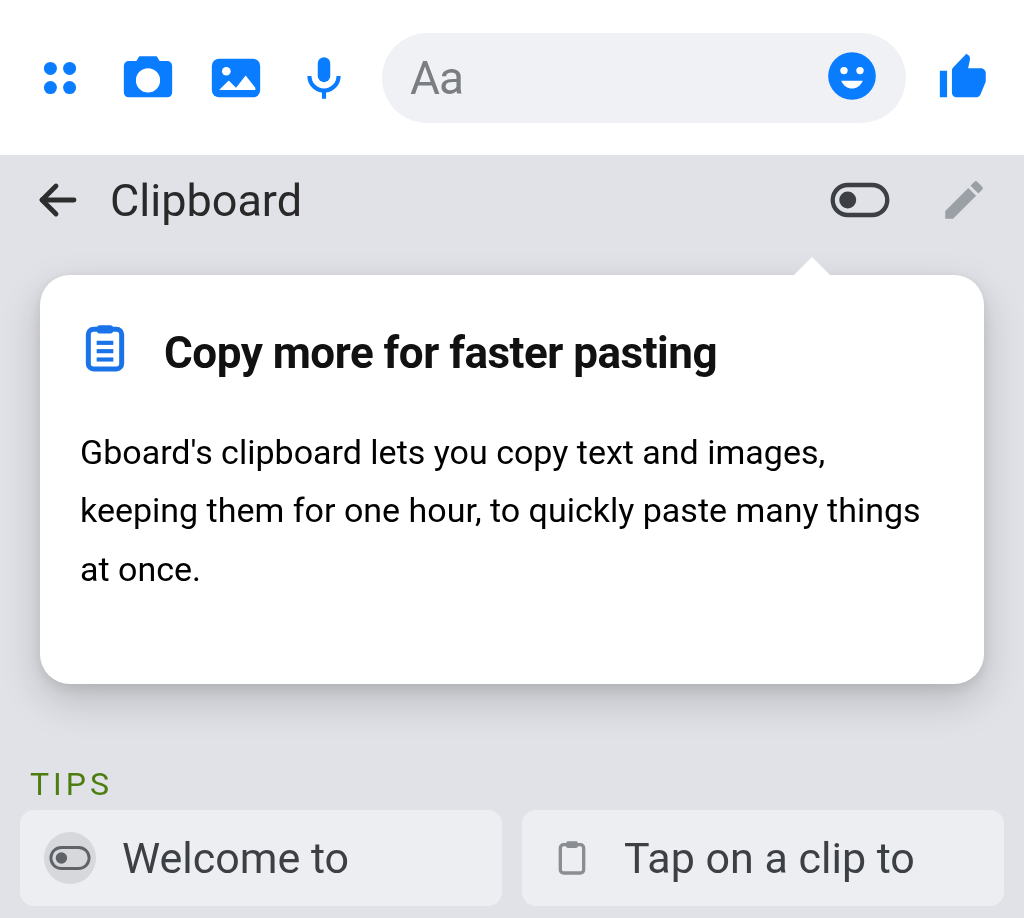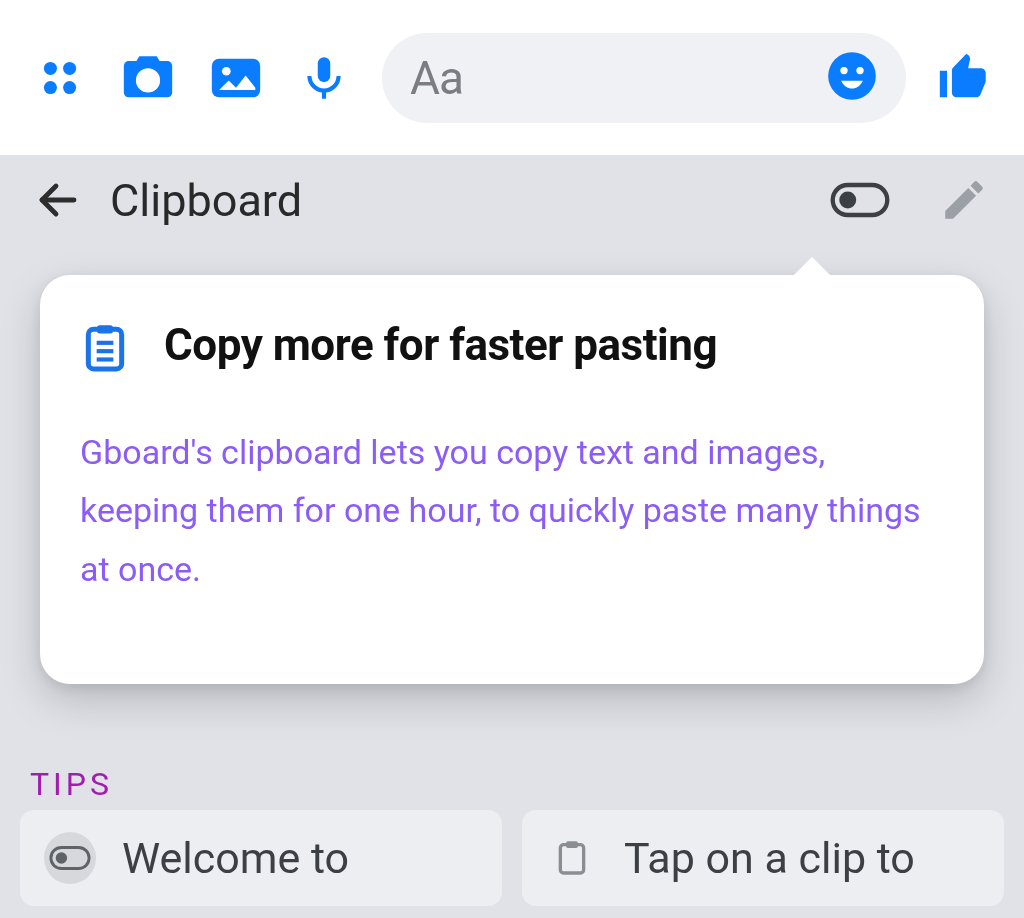--- a/index.html
+++ b/index.html
@@ -35,35 +35,35 @@
   }
   .popover::before {
     content: "";
     position: absolute;
     top: -18px; right: 152px;
     width: 0; height: 0;
     border-left: 20px solid transparent;
     border-right: 20px solid transparent;
     border-bottom: 20px solid #fff;
   }
-  .popover-head { display: flex; align-items: flex-start; gap: 34px; margin-bottom: 44px; }
+  .popover-head { display: flex; align-items: flex-end; gap: 34px; margin-bottom: 44px; }
   .popover-title { font-size: 44px; font-weight: 700; color: #111; letter-spacing: -0.5px; }
-  .popover-desc { font-size: 34px; line-height: 1.72; color: #8b5cf6; margin-bottom: 48px; font-weight: 400; }
+  .popover-desc { font-size: 34px; line-height: 1.72; color: #000000; margin-bottom: 48px; font-weight: 400; }
   .popover-action { display: flex; align-items: center; }
   .arrow-annot { flex: 1; display: flex; align-items: center; padding-left: 24px; padding-right: 24px; }
   .arrow-annot svg { width: 100%; height: 20px; }
   .btn-primary {
     background: #1a73e8; color: #fff; font-size: 36px; font-weight: 500;
     border: none; border-radius: 48px; padding: 22px 52px; cursor: pointer;
   }
   
   
   .tips-label {
     position: absolute; left: 30px; top: 610px;
-    color: #a21caf; font-size: 32px; letter-spacing: 4px; font-weight: 400;
+    color: #4d7c0f; font-size: 32px; letter-spacing: 4px; font-weight: 400;
     z-index: 5;
   }
   .tips-row {
     position: absolute; left: 20px; right: 20px; top: 655px;
     display: flex; gap: 20px; z-index: 5;
   }
   .tip-card {
     flex: 1; background: #eceef2; border-radius: 14px;
     padding: 22px 24px; display: flex; align-items: center; gap: 26px;
     min-height: 70px;

